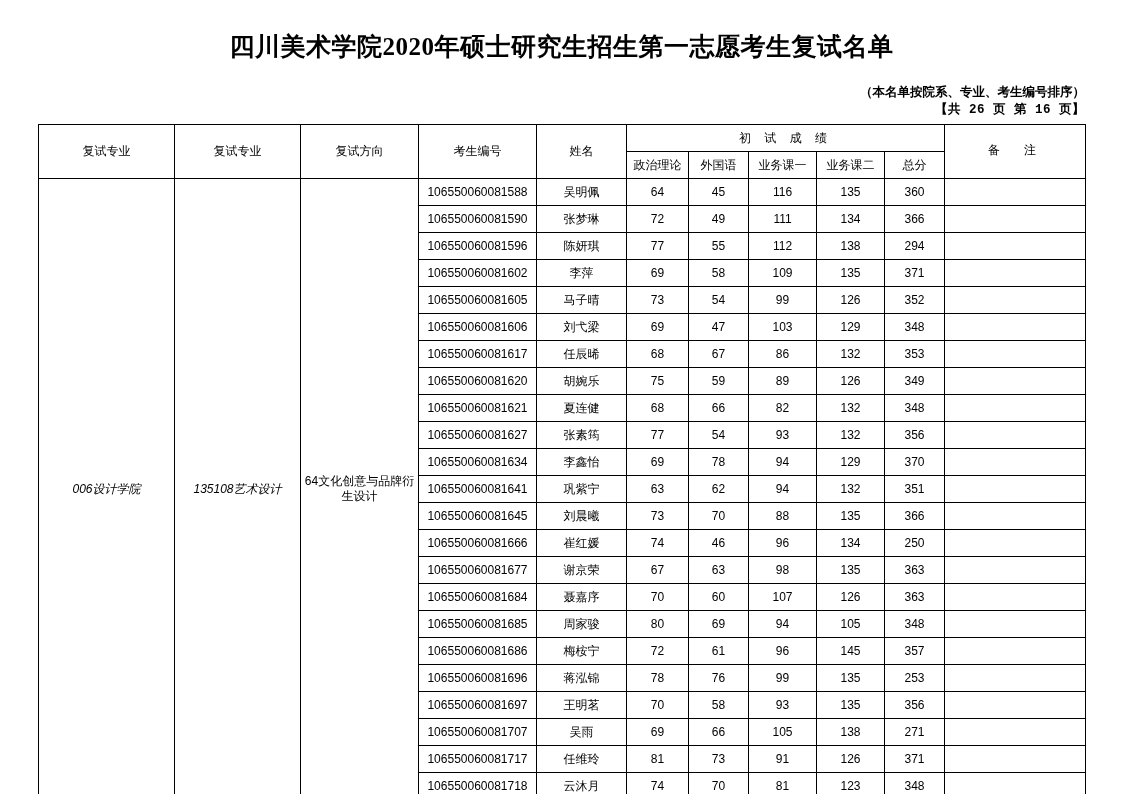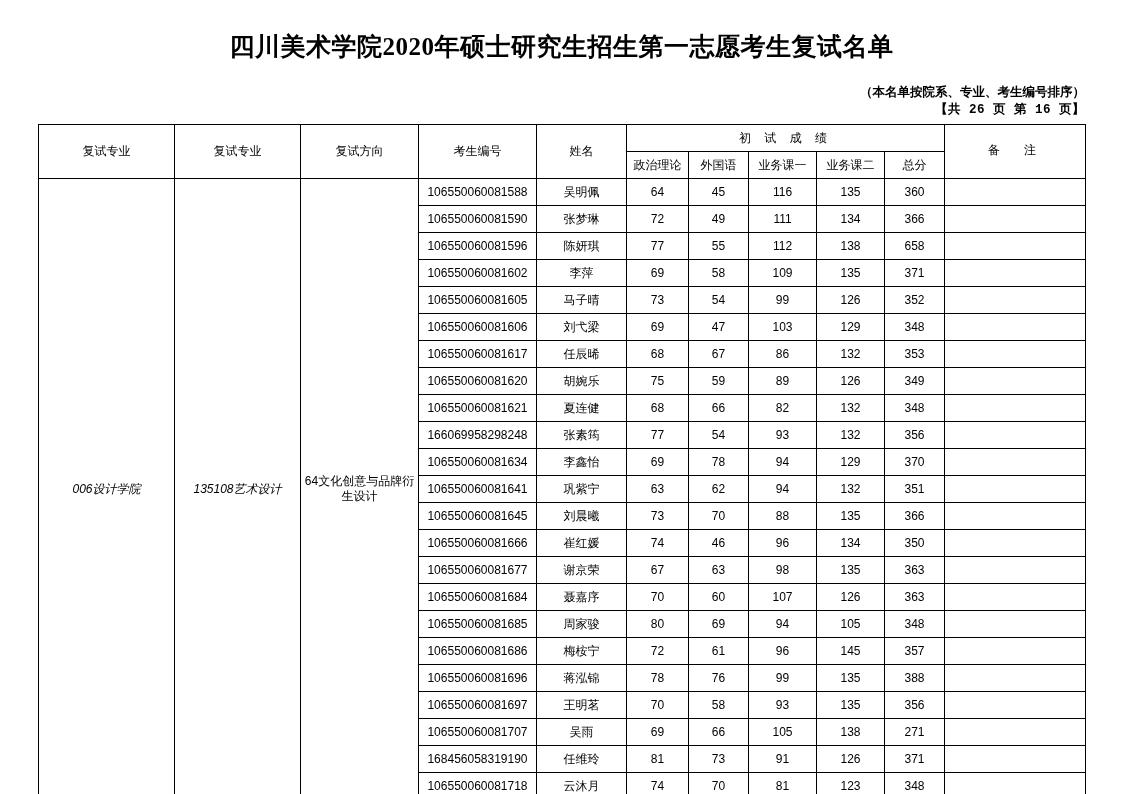--- a/index.html
+++ b/index.html
@@ -179,21 +179,21 @@
           <td class="num-cell">366</td>
           <td></td>
         </tr>
         <tr>
           <td class="num-cell">106550060081596</td>
           <td class="name-cell">陈妍琪</td>
           <td class="num-cell">77</td>
           <td class="num-cell">55</td>
           <td class="num-cell">112</td>
           <td class="num-cell">138</td>
-          <td class="num-cell">658</td>
+          <td class="num-cell">294</td>
           <td></td>
         </tr>
         <tr>
           <td class="num-cell">106550060081602</td>
           <td class="name-cell">李萍</td>
           <td class="num-cell">69</td>
           <td class="num-cell">58</td>
           <td class="num-cell">109</td>
           <td class="num-cell">135</td>
           <td class="num-cell">371</td>
@@ -243,21 +243,21 @@
           <td class="num-cell">106550060081621</td>
           <td class="name-cell">夏连健</td>
           <td class="num-cell">68</td>
           <td class="num-cell">66</td>
           <td class="num-cell">82</td>
           <td class="num-cell">132</td>
           <td class="num-cell">348</td>
           <td></td>
         </tr>
         <tr>
-          <td class="num-cell">166069958298248</td>
+          <td class="num-cell">106550060081627</td>
           <td class="name-cell">张素筠</td>
           <td class="num-cell">77</td>
           <td class="num-cell">54</td>
           <td class="num-cell">93</td>
           <td class="num-cell">132</td>
           <td class="num-cell">356</td>
           <td></td>
         </tr>
         <tr>
           <td class="num-cell">106550060081634</td>
@@ -289,21 +289,21 @@
           <td class="num-cell">366</td>
           <td></td>
         </tr>
         <tr>
           <td class="num-cell">106550060081666</td>
           <td class="name-cell">崔红媛</td>
           <td class="num-cell">74</td>
           <td class="num-cell">46</td>
           <td class="num-cell">96</td>
           <td class="num-cell">134</td>
-          <td class="num-cell">350</td>
+          <td class="num-cell">250</td>
           <td></td>
         </tr>
         <tr>
           <td class="num-cell">106550060081677</td>
           <td class="name-cell">谢京荣</td>
           <td class="num-cell">67</td>
           <td class="num-cell">63</td>
           <td class="num-cell">98</td>
           <td class="num-cell">135</td>
           <td class="num-cell">363</td>
@@ -339,21 +339,21 @@
           <td class="num-cell">357</td>
           <td></td>
         </tr>
         <tr>
           <td class="num-cell">106550060081696</td>
           <td class="name-cell">蒋泓锦</td>
           <td class="num-cell">78</td>
           <td class="num-cell">76</td>
           <td class="num-cell">99</td>
           <td class="num-cell">135</td>
-          <td class="num-cell">388</td>
+          <td class="num-cell">253</td>
           <td></td>
         </tr>
         <tr>
           <td class="num-cell">106550060081697</td>
           <td class="name-cell">王明茗</td>
           <td class="num-cell">70</td>
           <td class="num-cell">58</td>
           <td class="num-cell">93</td>
           <td class="num-cell">135</td>
           <td class="num-cell">356</td>
@@ -363,21 +363,21 @@
           <td class="num-cell">106550060081707</td>
           <td class="name-cell">吴雨</td>
           <td class="num-cell">69</td>
           <td class="num-cell">66</td>
           <td class="num-cell">105</td>
           <td class="num-cell">138</td>
           <td class="num-cell">271</td>
           <td></td>
         </tr>
         <tr>
-          <td class="num-cell">168456058319190</td>
+          <td class="num-cell">106550060081717</td>
           <td class="name-cell">任维玲</td>
           <td class="num-cell">81</td>
           <td class="num-cell">73</td>
           <td class="num-cell">91</td>
           <td class="num-cell">126</td>
           <td class="num-cell">371</td>
           <td></td>
         </tr>
         <tr>
           <td class="num-cell">106550060081718</td>

